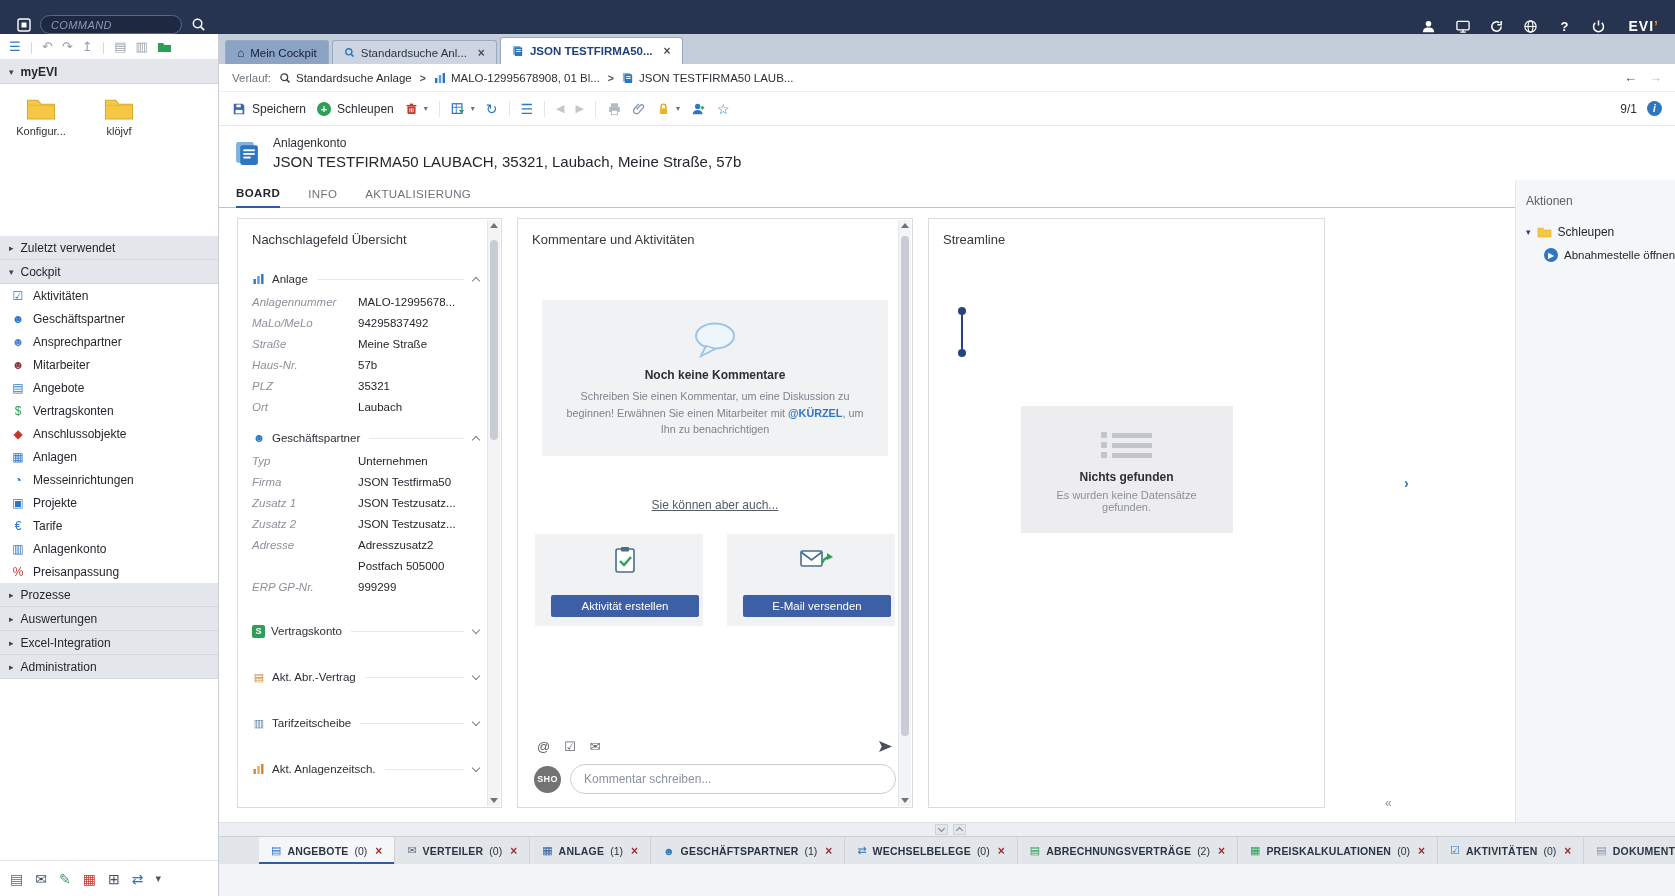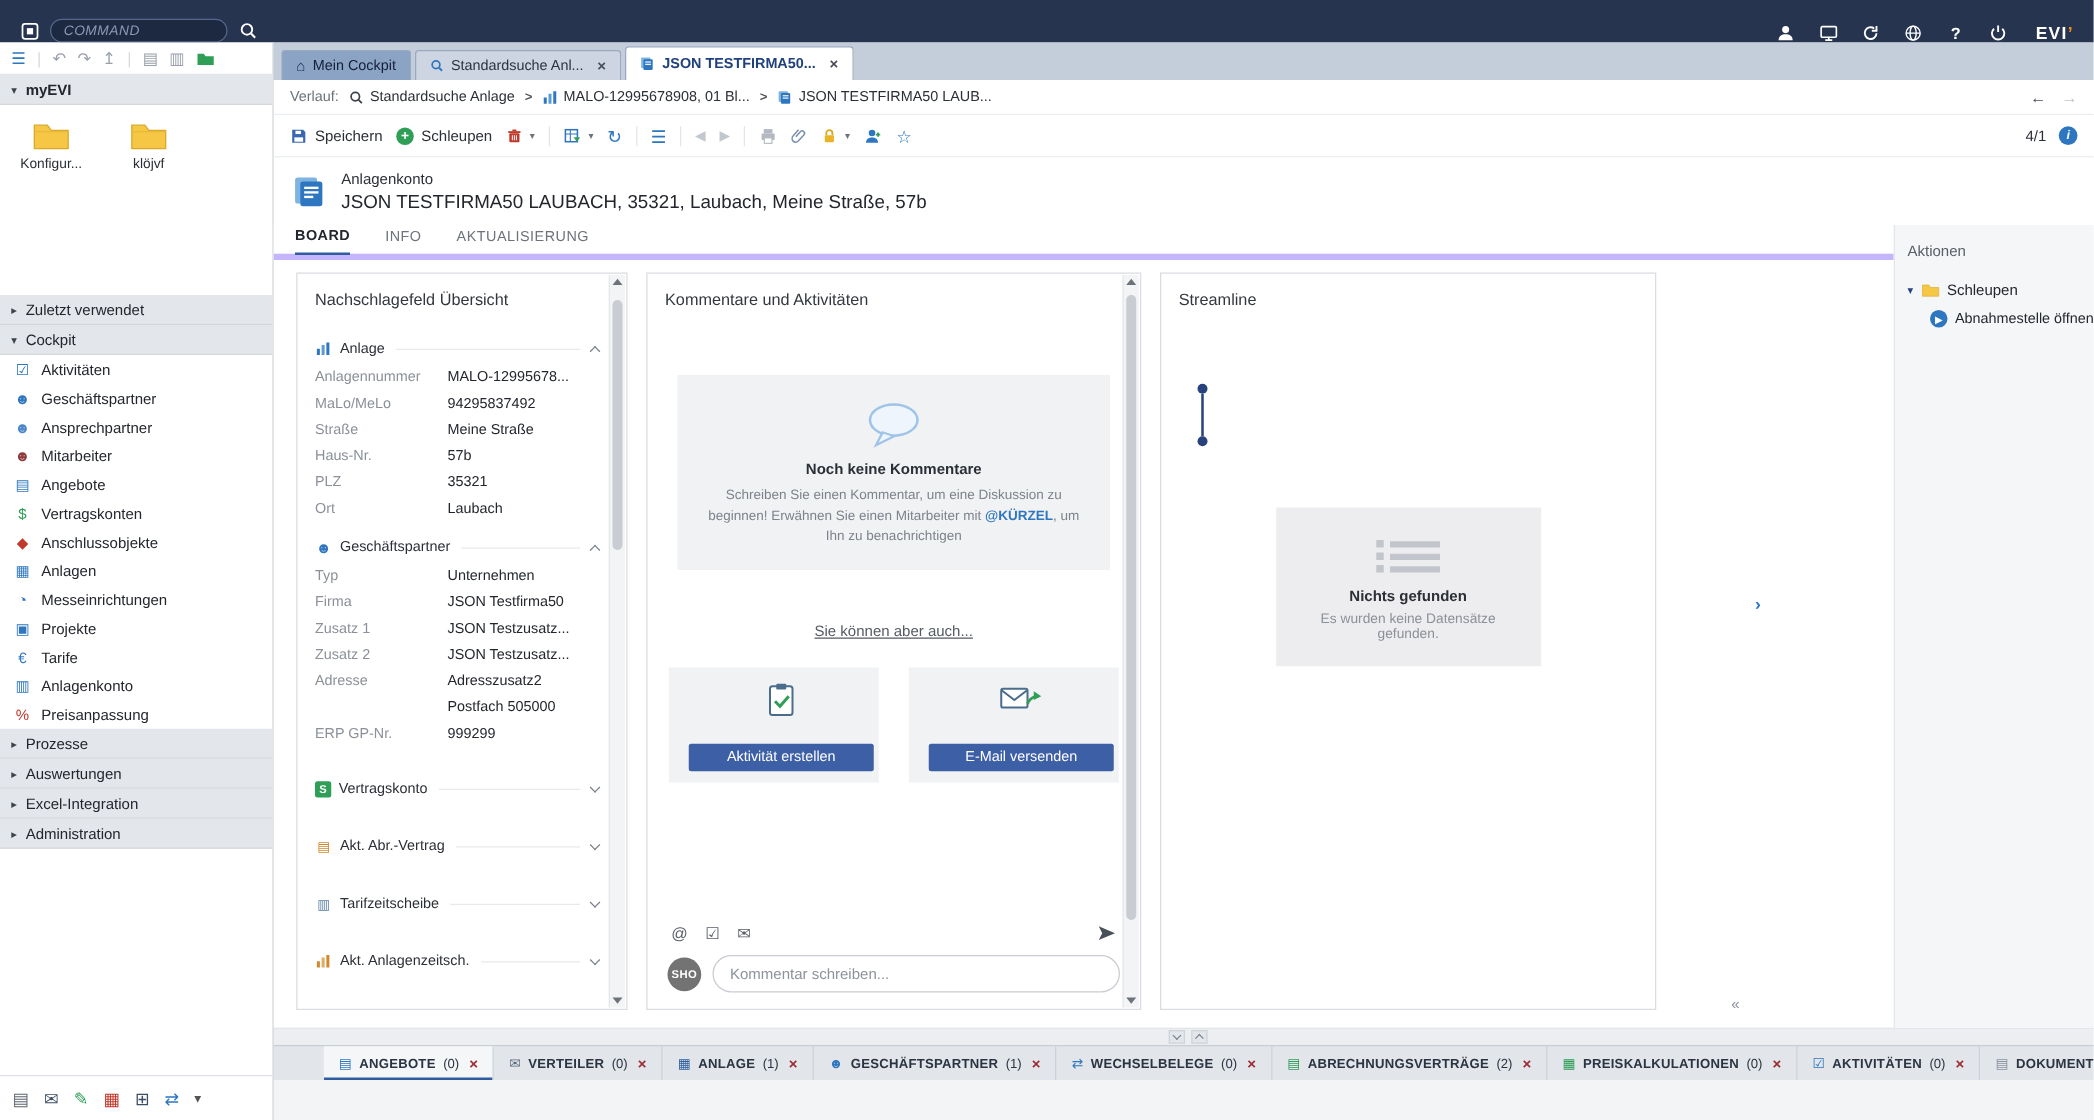--- a/index.html
+++ b/index.html
@@ -63,42 +63,42 @@
   .g-blue { color:#2e77c0; font-size:14px; cursor:pointer; }
   .g-dis { color:#c3c8cf; font-size:11px; }
   .plus-circle { width:14px; height:14px; border-radius:50%; background:#2f9e57; color:#fff; font-weight:bold; font-size:11px; line-height:14px; text-align:center; display:inline-block; }
   .cmdbar-right { margin-left:auto; display:flex; align-items:center; gap:10px; font-size:12px; color:#2b2f36; }
   .info-circle { width:15px; height:15px; border-radius:50%; background:#2e77c0; color:#fff; font-size:10px; font-weight:bold; font-style:italic; display:flex; align-items:center; justify-content:center; cursor:pointer; }
 
   .rec-head { height:54px; background:#fff; display:flex; align-items:center; gap:12px; padding:0 15px; }
   .rec-type { font-size:12px; color:#2b2f36; }
   .rec-title { font-size:15px; color:#23272d; margin-top:3px; }
 
-  .view-row { height:28px; display:flex; align-items:flex-end; gap:28px; padding:0 17px; border-bottom:5px solid #c4b5fd; background:#fff; }
+  .view-row { height:28px; display:flex; align-items:flex-end; gap:28px; padding:0 17px; border-bottom:1px solid #c4b5fd; background:#fff; }
   .vtab { font-size:11.5px; letter-spacing:.4px; color:#6d737b; padding-bottom:7px; cursor:pointer; }
   .vtab.active { color:#23272d; font-weight:bold; border-bottom:2px solid #2f5c9e; margin-bottom:-1px; }
 
   .body-row { flex:1; display:flex; min-height:0; background:#fff; position:relative; }
   .content { flex:1; display:flex; flex-direction:column; min-width:0; }
   .cards { flex:1; display:flex; gap:15px; padding:10px 0 14px 18px; min-height:0; }
   .card { border:1px solid #d9dce1; background:#fff; position:relative; display:flex; flex-direction:column; overflow:hidden; flex-shrink:0; }
   .card1 { width:265px; } .card2 { width:396px; } .card3 { width:397px; }
   .card-title { font-size:13px; color:#33383f; padding:13px 14px 9px; }
 
   
   .lk-body { flex:1; padding:2px 22px 0 14px; overflow:hidden; }
   .lk-head { display:flex; align-items:center; gap:6px; height:24px; margin-top:9px; cursor:pointer; }
   .lk-ico { width:14px; text-align:center; font-size:11px; flex-shrink:0; }
   .lk-label { font-size:11.5px; color:#2b2f36; white-space:nowrap; }
   .lk-line { flex:1; border-top:1px solid #e7e9ec; margin:0 3px; }
   .chev { width:6px; height:6px; border-right:1.4px solid #7a818a; border-bottom:1.4px solid #7a818a; display:inline-block; flex-shrink:0; }
   .chev.up { transform:rotate(-135deg); margin-top:4px; }
   .chev.down { transform:rotate(45deg); margin-bottom:3px; }
   .lk-row { display:flex; height:21px; align-items:center; font-size:11.5px; }
-  .lk-flabel { width:106px; color:#8b9099; flex-shrink:0; }
+  .lk-flabel { width:106px; color:#8b9099; flex-shrink:0;font-style:italic; }
   .lk-fvalue { color:#23272d; white-space:nowrap; }
   .lk-sec.collapsed .lk-head { margin-top:22px; }
   .sq-green { width:13px; height:13px; background:#2f9e57; color:#fff; border-radius:2px; font-size:9px; font-weight:bold; display:inline-flex; align-items:center; justify-content:center; flex-shrink:0; }
 
   
   .vrail { position:absolute; top:1px; right:1px; bottom:1px; width:13px; background:#f3f4f6; border-left:1px solid #e5e7ea; display:flex; flex-direction:column; align-items:center; justify-content:space-between; padding:3px 0; }
   .vr-arrow { width:0; height:0; border-left:4px solid transparent; border-right:4px solid transparent; cursor:pointer; }
   .vr-arrow.up { border-bottom:5px solid #6d737b; }
   .vr-arrow.dn { border-top:5px solid #6d737b; }
   .vr-thumb { position:absolute; left:2px; width:8px; border-radius:4px; background:#c9ccd2; cursor:pointer; }
@@ -483,21 +483,21 @@
       </span>
       <span>
         <svg width="15" height="14" viewBox="0 0 16 16">
             <circle cx="7" cy="5" r="3" fill="#2e77c0"></circle>
             <path d="M1.5 14c0-3.3 2.4-4.8 5.5-4.8s5.5 1.5 5.5 4.8z" fill="#2e77c0"></path>
             <path d="M12.5 4.5v4M10.5 6.5h4" stroke="#2f9e57" stroke-width="1.6"></path>
           </svg>
       </span>
       <span class="g-blue">☆</span>
       <span class="cmdbar-right">
-        <span>4/1</span>
+        <span>9/1</span>
         <span class="info-circle">i</span>
       </span>
     </div>
 
     <div class="rec-head">
       <svg width="27" height="27" viewBox="0 0 26 26">
           <rect x="2" y="2" width="17" height="20" rx="2" fill="#7fb3e0"></rect>
           <rect x="6" y="5" width="17" height="19" rx="2" fill="#2e77c0"></rect>
           <rect x="9" y="9" width="11" height="1.8" fill="#fff"></rect>
           <rect x="9" y="12.5" width="11" height="1.8" fill="#fff"></rect>

